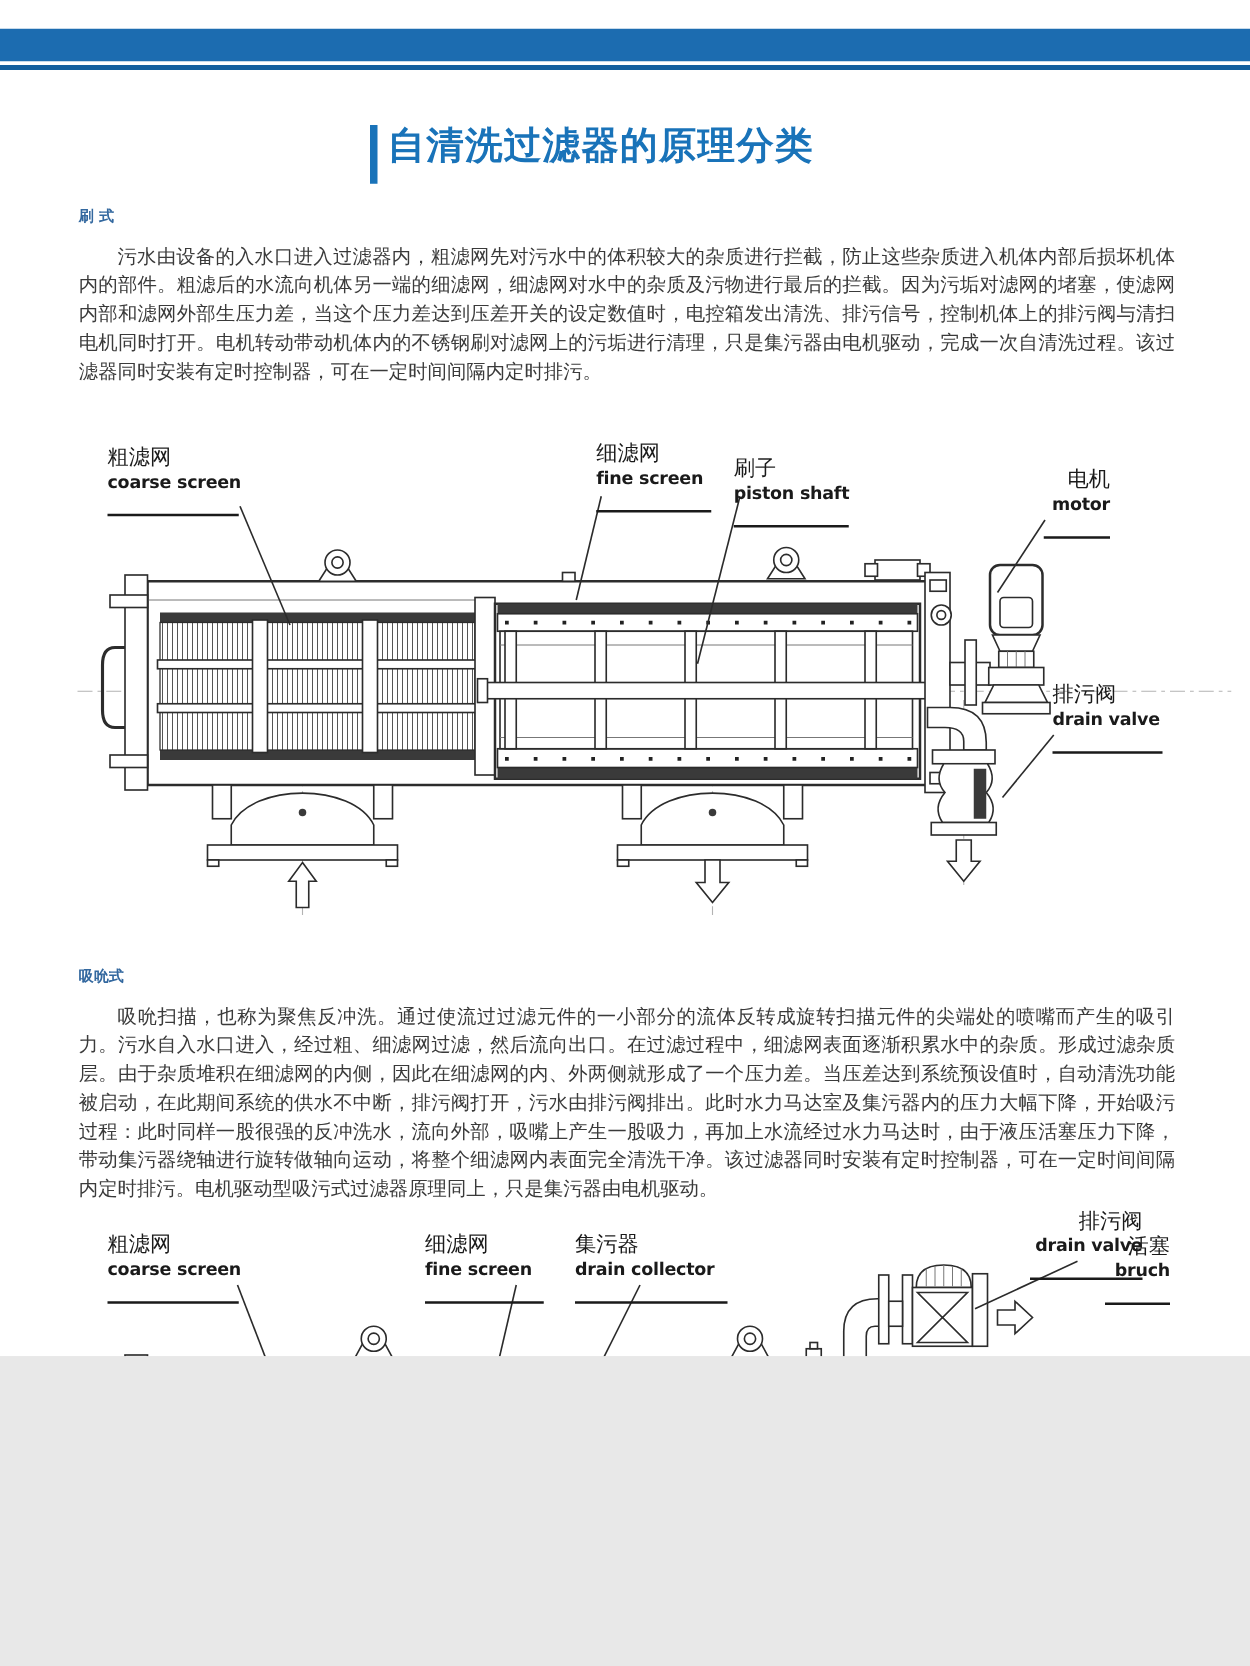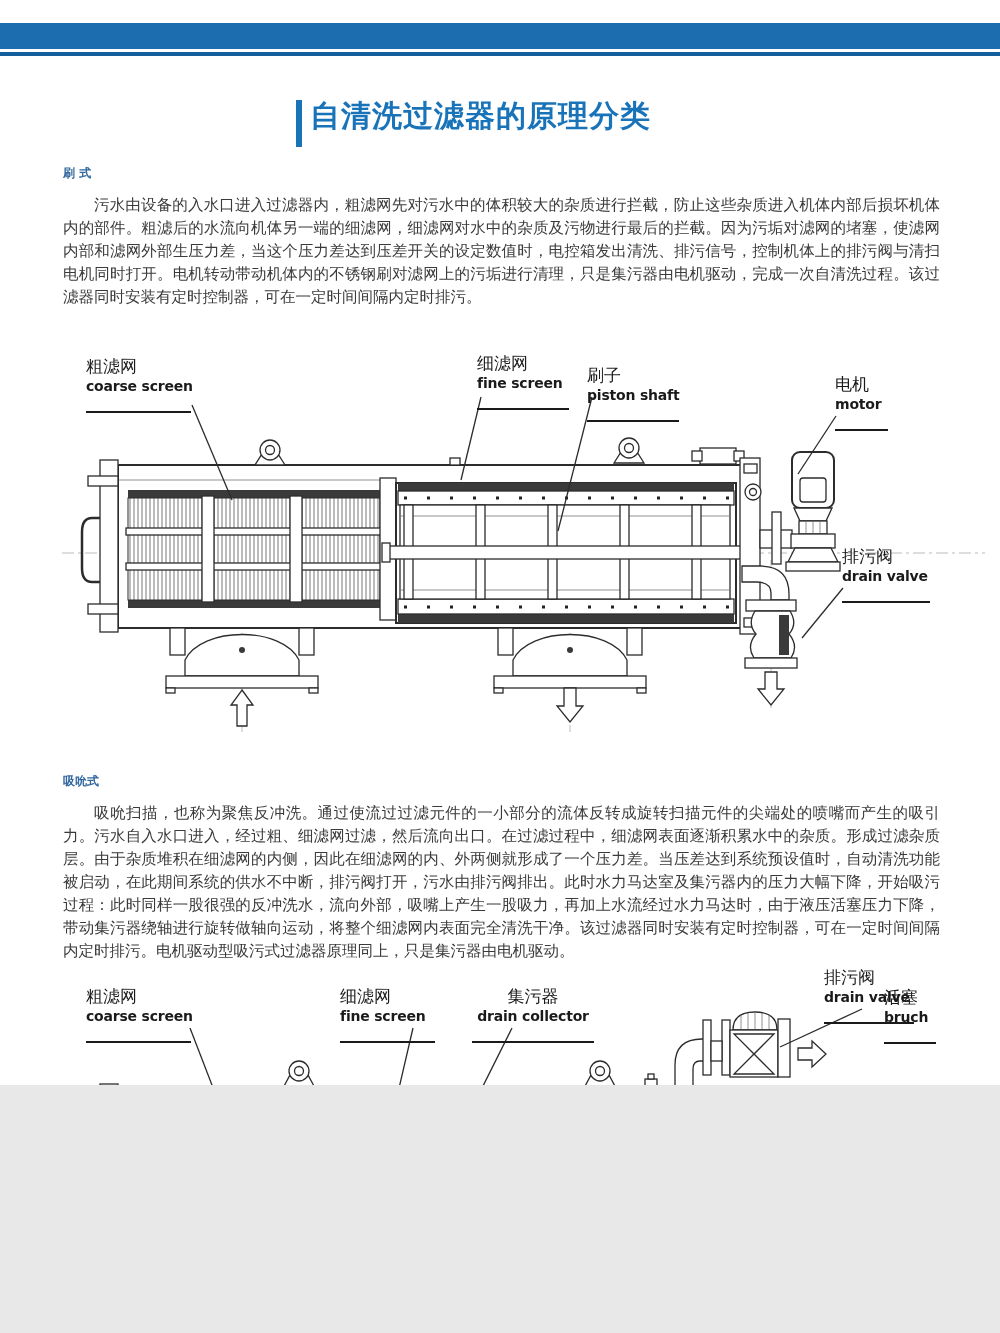--- a/index.html
+++ b/index.html
@@ -16,21 +16,21 @@
                  letter-spacing:.4px;white-space:nowrap;}
 
   .sec-heading{position:absolute;font-size:12px;font-weight:bold;color:#33689f;white-space:nowrap;}
   .sec-body{position:absolute;width:877px;font-size:15.5px;line-height:23px;color:#3a3a3a;
             text-align:justify;text-indent:2em;}
 
   .dlabel{position:absolute;color:#1a1a1a;}
   .dlabel .zh{font-size:17px;font-weight:normal;line-height:22px;white-space:nowrap;}
   .dlabel .en{font-size:14px;font-weight:bold;line-height:19px;white-space:nowrap;letter-spacing:-.2px;}
   .dlabel.u .en{display:block;border-bottom:2px solid #1a1a1a;padding-bottom:15px;}
-  .dlabel.ctr{text-align:left;}
+  .dlabel.ctr{text-align:right;}
 
   .dsvg{position:absolute;left:0;}
   .pagenum{position:absolute;left:63px;top:1291px;font-size:22px;color:#2b7abf;letter-spacing:1px;margin-top:26px;}
 
   
   .wf{fill:#fff;stroke:#2c2c2c;stroke-width:1.3;}
   .w2{stroke-width:2;}
   .nf{fill:none;stroke:#2c2c2c;stroke-width:1.3;}
   .dk{fill:#3a3a3a;stroke:none;}
   .thin{stroke:#777;stroke-width:.8;fill:none;}
@@ -294,21 +294,21 @@
   </svg>
 
   <div class="dlabel u" style="left:86px;top:985px;width:105px;">
     <div class="zh">粗滤网</div>
     <div class="en">coarse screen</div>
   </div>
   <div class="dlabel u" style="left:340px;top:985px;width:95px;">
     <div class="zh">细滤网</div>
     <div class="en">fine screen</div>
   </div>
-  <div class="dlabel u" style="left:472px;top:985px;width:122px;text-align:center;">
+  <div class="dlabel u" style="left:460px;top:985px;width:122px;">
     <div class="zh">集污器</div>
     <div class="en">drain collector</div>
   </div>
   <div class="dlabel u ctr" style="left:824px;top:966px;width:90px;">
     <div class="zh">排污阀</div>
     <div class="en">drain valve</div>
   </div>
   <div class="dlabel u ctr" style="left:884px;top:986px;width:52px;">
     <div class="zh">活塞</div>
     <div class="en">bruch</div>

